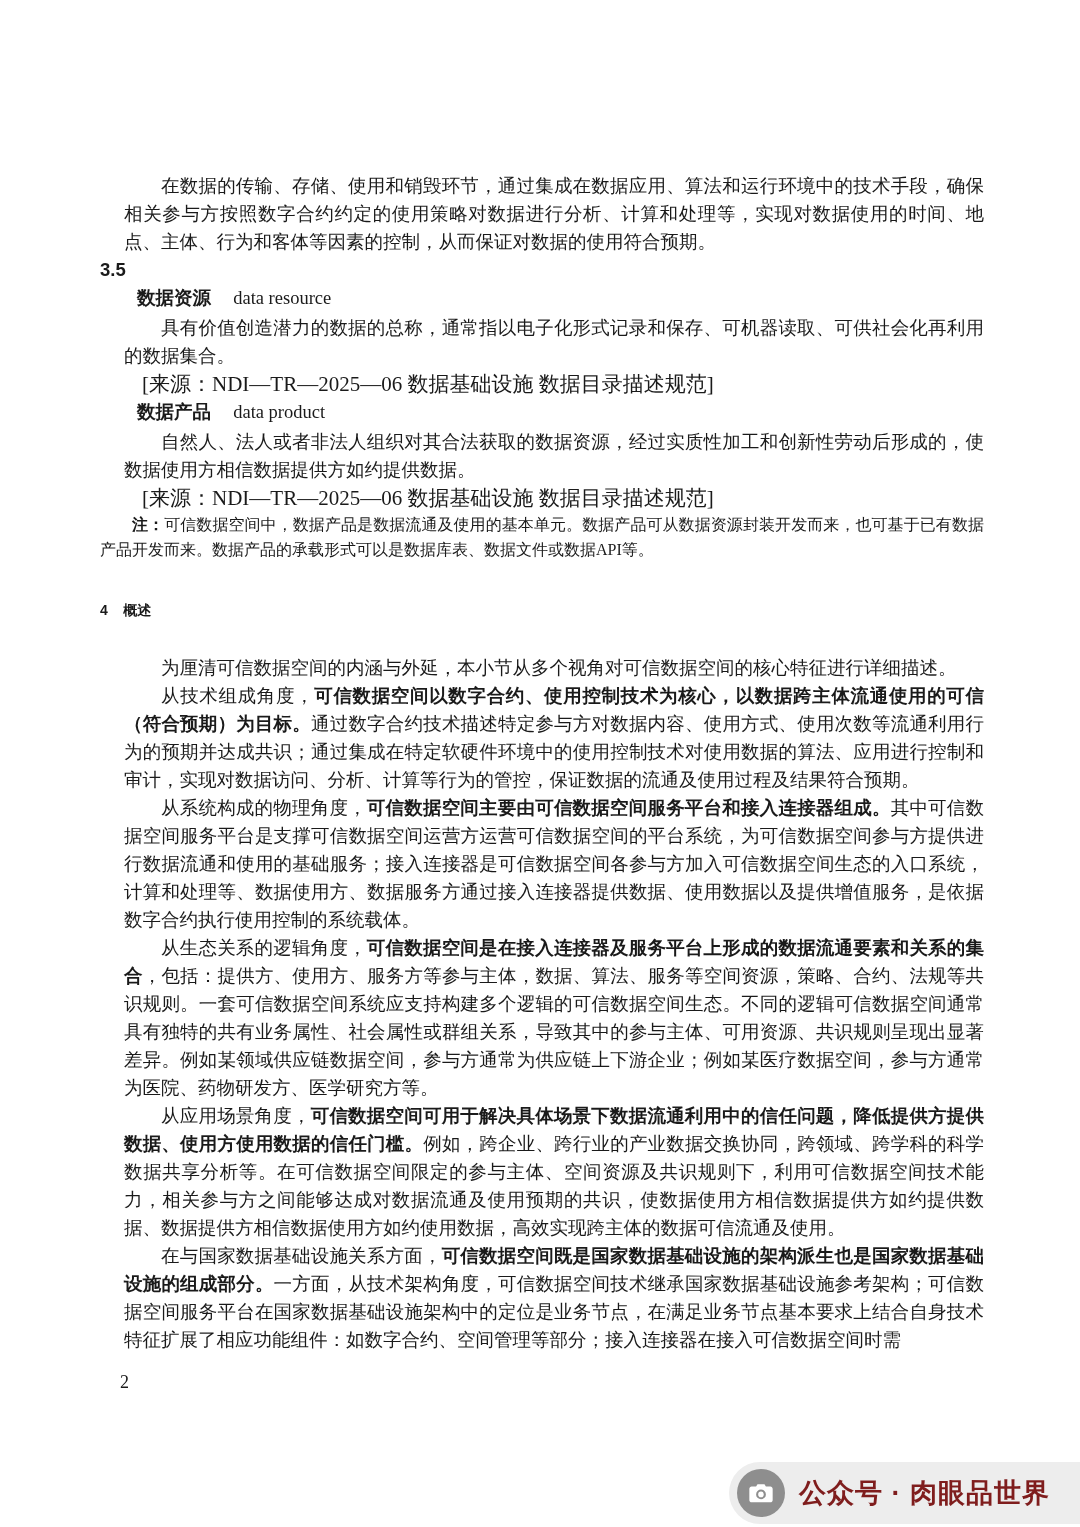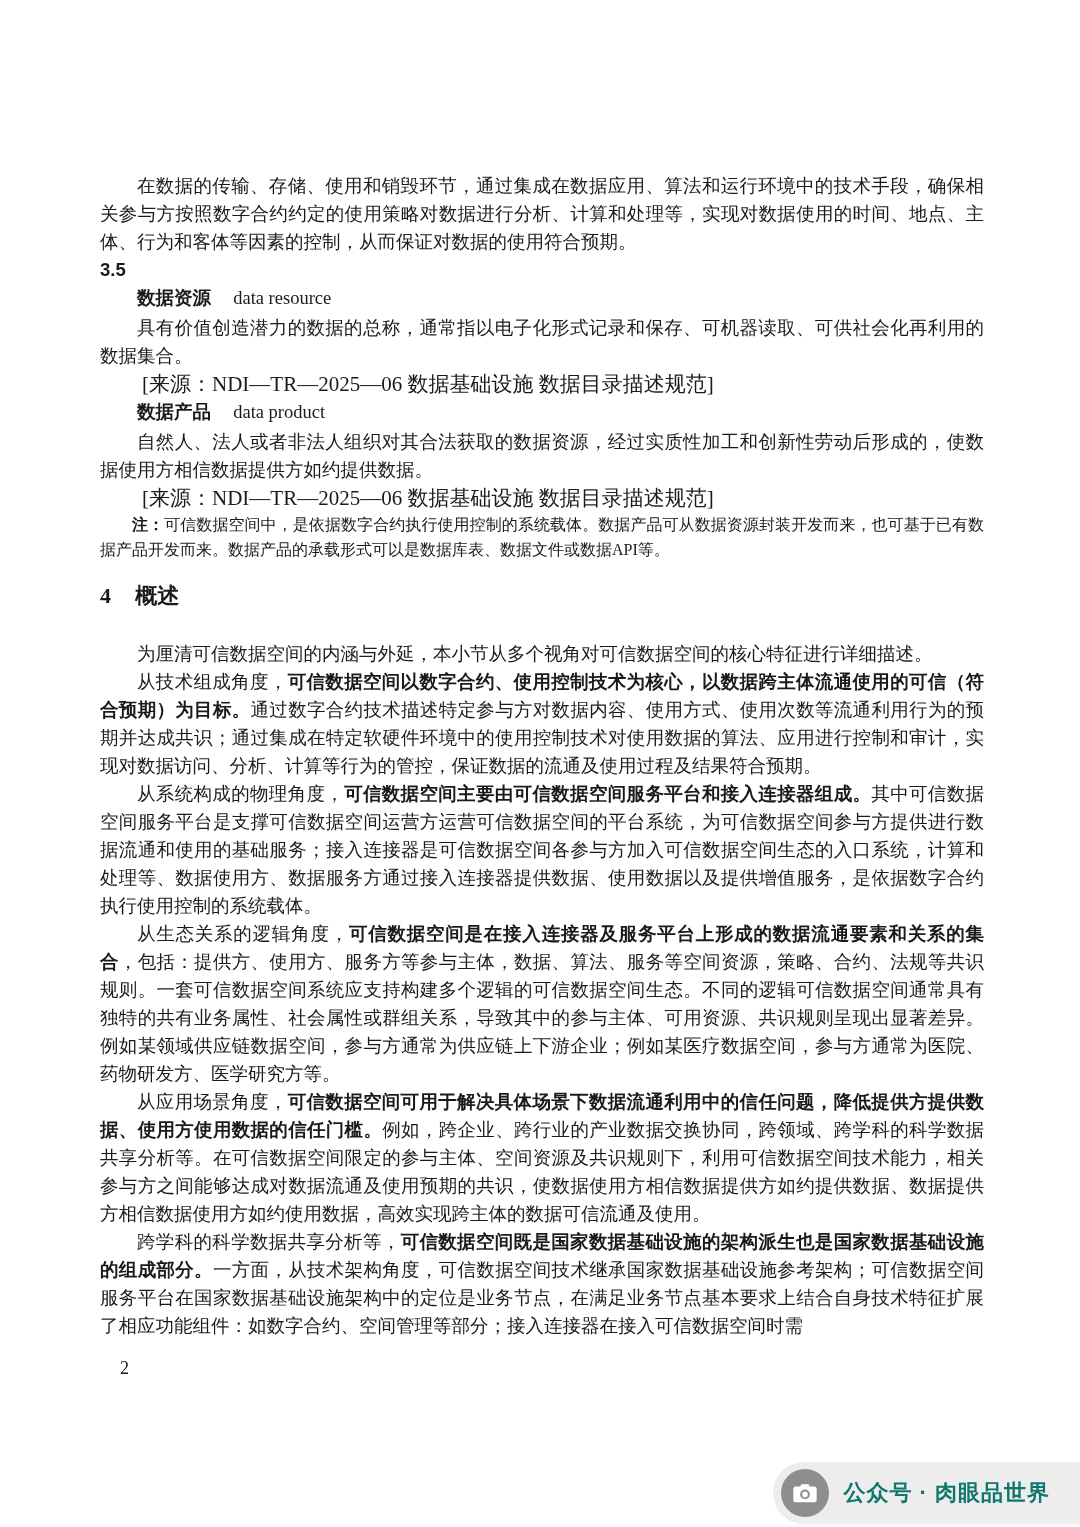--- a/index.html
+++ b/index.html
@@ -12,20 +12,21 @@
     font-family: "Liberation Serif", "DejaVu Serif", serif;
     color: #1a1a1a;
   }
   .main { padding: 172px 96px 0 100px; }
 
   .body-para {
     font-size: 18.5px;
     line-height: 28px;
     text-align: justify;
     text-indent: 2em;
+    margin-left: 24px;
   }
   .emph {
     font-weight: 700;
     font-family: "Liberation Sans", "DejaVu Sans", sans-serif;
   }
 
   .clause-num {
     font-size: 18.5px;
     line-height: 28px;
     font-weight: 700;
@@ -54,25 +55,25 @@
     line-height: 25px;
     text-align: justify;
     text-indent: 2em;
   }
   .note-label {
     font-weight: 700;
     font-family: "Liberation Sans", "DejaVu Sans", sans-serif;
   }
 
   .section-heading {
-    margin: 20px 0 30px 0;
-    font-size: 22px;
+    margin: 34px 0 30px 0;
+    font-size: 14px;
     line-height: 28px;
     font-weight: 700;
-    font-family: Liberation Serif, serif;
+    font-family: Liberation Sans, sans-serif;
   }
   .section-heading .num { margin-right: 1.1em; }
 
   .page-number {
     margin: 16px 0 0 20px;
     font-size: 18px;
     line-height: 24px;
   }
 
   .watermark {
@@ -92,22 +93,22 @@
     height: 48px;
     border-radius: 50%;
     background: #8e8e8e;
     display: flex;
     align-items: center;
     justify-content: center;
     flex: 0 0 auto;
   }
   .watermark-text {
     font-family: "Liberation Sans", "DejaVu Sans", sans-serif;
-    font-size: 22px;
-    color: #0f766e;
+    font-size: 27px;
+    color: #7f1d1d;
     font-weight: 600;
     letter-spacing: 1px;
     white-space: nowrap;
   }
 </style>
 </head>
 <body>
 
 <div class="main">
 
@@ -119,21 +120,21 @@
   </div>
   <p class="body-para">具有价值创造潜力的数据的总称，通常指以电子化形式记录和保存、可机器读取、可供社会化再利用的数据集合。</p>
   <div class="source-line">[来源：NDI—TR—2025—06 数据基础设施 数据目录描述规范]</div>
 
   <div class="term-line">
     <span class="term-zh">数据产品</span><span class="term-en">data product</span>
   </div>
   <p class="body-para">自然人、法人或者非法人组织对其合法获取的数据资源，经过实质性加工和创新性劳动后形成的，使数据使用方相信数据提供方如约提供数据。</p>
   <div class="source-line">[来源：NDI—TR—2025—06 数据基础设施 数据目录描述规范]</div>
   <p class="note-para">
-    <span class="note-label">注：</span><span>可信数据空间中，是依据数字合约执行使用控制的系统载体。数据产品可从数据资源封装开发而来，也可基于已有数据产品开发而来。数据产品的承载形式可以是数据库表、数据文件或数据API等。</span>
+    <span class="note-label">注：</span><span>可信数据空间中，数据产品是数据流通及使用的基本单元。数据产品可从数据资源封装开发而来，也可基于已有数据产品开发而来。数据产品的承载形式可以是数据库表、数据文件或数据API等。</span>
   </p>
 
   <div class="section-heading">
     <span class="num">4</span><span>概述</span>
   </div>
 
   <p class="body-para">为厘清可信数据空间的内涵与外延，本小节从多个视角对可信数据空间的核心特征进行详细描述。</p>
 
   <p class="body-para">
     <span>从技术组成角度，</span><span class="emph">可信数据空间以数字合约、使用控制技术为核心，以数据跨主体流通使用的可信（符合预期）为目标。</span><span>通过数字合约技术描述特定参与方对数据内容、使用方式、使用次数等流通利用行为的预期并达成共识；通过集成在特定软硬件环境中的使用控制技术对使用数据的算法、应用进行控制和审计，实现对数据访问、分析、计算等行为的管控，保证数据的流通及使用过程及结果符合预期。</span>
@@ -145,21 +146,21 @@
 
   <p class="body-para">
     <span>从生态关系的逻辑角度，</span><span class="emph">可信数据空间是在接入连接器及服务平台上形成的数据流通要素和关系的集合</span><span>，包括：提供方、使用方、服务方等参与主体，数据、算法、服务等空间资源，策略、合约、法规等共识规则。一套可信数据空间系统应支持构建多个逻辑的可信数据空间生态。不同的逻辑可信数据空间通常具有独特的共有业务属性、社会属性或群组关系，导致其中的参与主体、可用资源、共识规则呈现出显著差异。例如某领域供应链数据空间，参与方通常为供应链上下游企业；例如某医疗数据空间，参与方通常为医院、药物研发方、医学研究方等。</span>
   </p>
 
   <p class="body-para">
     <span>从应用场景角度，</span><span class="emph">可信数据空间可用于解决具体场景下数据流通利用中的信任问题，降低提供方提供数据、使用方使用数据的信任门槛。</span><span>例如，跨企业、跨行业的产业数据交换协同，跨领域、跨学科的科学数据共享分析等。在可信数据空间限定的参与主体、空间资源及共识规则下，利用可信数据空间技术能力，相关参与方之间能够达成对数据流通及使用预期的共识，使数据使用方相信数据提供方如约提供数据、数据提供方相信数据使用方如约使用数据，高效实现跨主体的数据可信流通及使用。</span>
   </p>
 
   <p class="body-para">
-    <span>跨学科的科学数据共享分析等，</span><span class="emph">可信数据空间既是国家数据基础设施的架构派生也是国家数据基础设施的组成部分。</span><span>一方面，从技术架构角度，可信数据空间技术继承国家数据基础设施参考架构；可信数据空间服务平台在国家数据基础设施架构中的定位是业务节点，在满足业务节点基本要求上结合自身技术特征扩展了相应功能组件：如数字合约、空间管理等部分；接入连接器在接入可信数据空间时需</span>
+    <span>在与国家数据基础设施关系方面，</span><span class="emph">可信数据空间既是国家数据基础设施的架构派生也是国家数据基础设施的组成部分。</span><span>一方面，从技术架构角度，可信数据空间技术继承国家数据基础设施参考架构；可信数据空间服务平台在国家数据基础设施架构中的定位是业务节点，在满足业务节点基本要求上结合自身技术特征扩展了相应功能组件：如数字合约、空间管理等部分；接入连接器在接入可信数据空间时需</span>
   </p>
 
   <div class="page-number">2</div>
 
 </div>
 
 <div class="watermark">
   <div class="watermark-icon">
     <svg width="28" height="28" viewBox="0 0 24 24" fill="#ffffff" xmlns="http://www.w3.org/2000/svg">
       <path d="M9 4.5 L15 4.5 L16.2 6.5 L20 6.5 C21.1 6.5 22 7.4 22 8.5 L22 18 C22 19.1 21.1 20 20 20 L4 20 C2.9 20 2 19.1 2 18 L2 8.5 C2 7.4 2.9 6.5 4 6.5 L7.8 6.5 Z M12 9 A4.2 4.2 0 1 0 12 17.4 A4.2 4.2 0 1 0 12 9 Z M12 10.8 A2.4 2.4 0 1 1 12 15.6 A2.4 2.4 0 1 1 12 10.8 Z" fill-rule="evenodd"></path>

